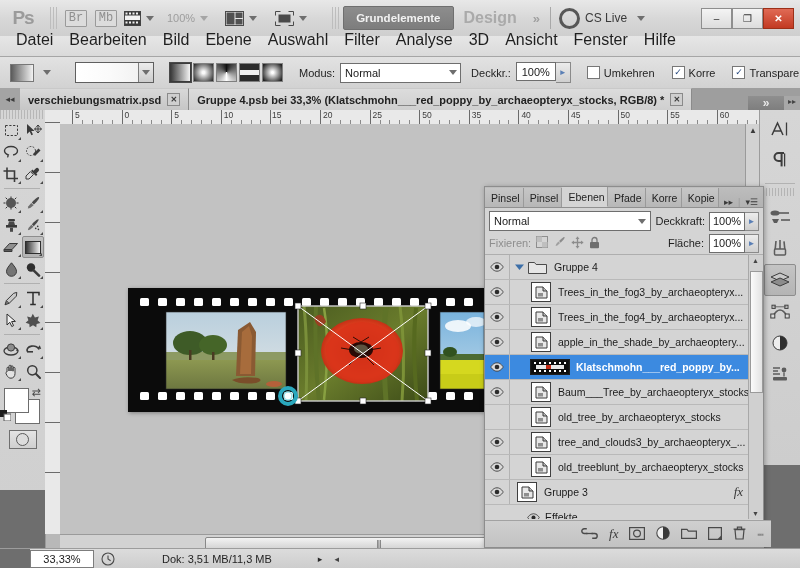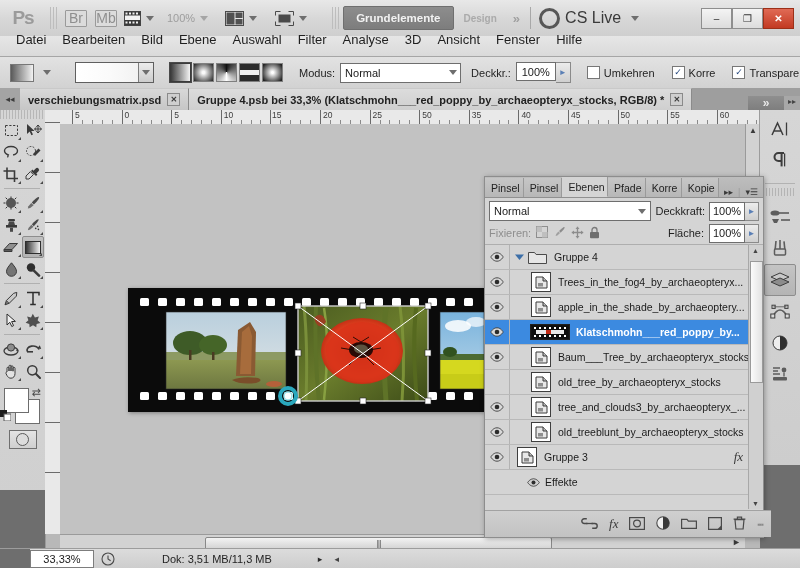--- a/index.html
+++ b/index.html
@@ -26,56 +26,56 @@
   }
   .tb-sep{width:1px;height:22px;background:#a8a8a8;margin:0 4px;}
   .tb-btn{
     height:20px;min-width:24px;padding:0 3px;
     display:flex;align-items:center;justify-content:center;
     font-size:10px;color:#8c8c8c;
   }
   .tb-box{
     width:20px;height:15px;border:1px solid #9a9a9a;background:#dcdcdc;
     display:flex;align-items:center;justify-content:center;
-    font-size:14px;color:#8f8f8f;border-radius:1px;
+    font-size:12px;color:#8f8f8f;border-radius:1px;font-family:Liberation Mono, monospace;
   }
   .caret{width:0;height:0;border-left:4px solid transparent;border-right:4px solid transparent;
     border-top:5px solid #6e6e6e;margin-left:5px;}
   .caret.dim{border-top-color:#a5a5a5;}
   .zoomtxt{font-size:11px;color:#9d9d9d;margin-left:10px;}
   .grip{width:7px;height:22px;
     background:repeating-linear-gradient(90deg,#bdbdbd 0 1px,transparent 1px 3px);
     margin:0 4px;}
   .ws-tab{
     height:22px;padding:0 12px;display:flex;align-items:center;
     font-size:11.5px;font-weight:bold;color:#f2f2f2;
     background:linear-gradient(180deg,#8d8d8d,#7d7d7d);
     border:1px solid #6f6f6f;border-radius:2px;
   }
   .ws-tab2{height:22px;padding:0 10px;display:flex;align-items:center;
-    font-size:10px;font-weight:bold;color:#aaaaaa;}
+    font-size:16px;font-weight:bold;color:#aaaaaa;}
   .dblchev{font-size:13px;color:#a0a0a0;padding:0 6px;font-weight:bold;}
   .cslive{display:flex;align-items:center;gap:5px;margin-left:4px;}
   .cs-ring{width:15px;height:15px;border-radius:50%;border:3px solid #575757;}
-  .cs-txt{font-size:16px;color:#3a3a3a;}
+  .cs-txt{font-size:12px;color:#3a3a3a;}
   .wbtns{display:flex;margin-left:auto;margin-right:6px;}
   .wbtn{width:29px;height:19px;border:1px solid #8e8e8e;
     background:linear-gradient(180deg,#f4f4f4,#dcdcdc);
     display:flex;align-items:center;justify-content:center;font-size:10px;color:#333;}
   .wbtn.close{background:linear-gradient(180deg,#e06a55,#c23a22);color:#fff;
     border-color:#9c3018;font-weight:bold;}
 
   
   .menubar{
     position:absolute;left:0;top:36px;width:800px;height:20px;
     background:linear-gradient(180deg,#e6e6e6,#dadada);
     border-bottom:1px solid #a6a6a6;
     display:flex;align-items:center;padding-left:8px;
   }
-  .menu-item{padding:0 8px;height:31px;line-height:18px;font-size:13px;color:#1f1f1f;cursor:default;}
+  .menu-item{padding:0 8px;height:31px;line-height:18px;font-size:16px;color:#1f1f1f;cursor:default;}
 
   
   .optbar{
     position:absolute;left:0;top:57px;width:800px;height:31px;
     background:linear-gradient(180deg,#e2e2e2,#d2d2d2);
     border-bottom:1px solid #9f9f9f;
     display:flex;align-items:center;padding-left:4px;gap:0;
   }
   .ob-grip{width:8px;height:24px;
     background:repeating-linear-gradient(180deg,#b0b0b0 0 1px,transparent 1px 3px);
@@ -186,21 +186,21 @@
     background:linear-gradient(180deg,#d6d6d6,#cdcdcd);border-left:1px solid #9c9c9c;}
   .dock-grp{padding:3px 0;}
   .dock-btn{width:30px;height:30px;margin:1px auto;display:flex;align-items:center;
     justify-content:center;border-radius:2px;}
   .dock-btn.sel{background:linear-gradient(180deg,#c4c4c4,#b4b4b4);border:1px solid #8d8d8d;}
   .dock-div{height:1px;background:#b2b2b2;margin:4px 5px;}
   .dock-grip{height:8px;margin:2px 6px;
     background:repeating-linear-gradient(90deg,#b4b4b4 0 1px,transparent 1px 3px);}
 
   
-  .lpanel{position:absolute;left:484px;top:176px;width:278px;height:360px;
+  .lpanel{position:absolute;left:484px;top:186px;width:278px;height:360px;
     background:#d4d4d4;border:1px solid #8d8d8d;box-shadow:1px 1px 5px rgba(0,0,0,.3);}
   .ltabs{height:20px;display:flex;align-items:flex-end;
     background:linear-gradient(180deg,#bdbdbd,#b2b2b2);border-bottom:1px solid #909090;}
   .ltab{height:19px;padding:0 6px;display:flex;align-items:center;font-size:10.5px;color:#222;
     border-right:1px solid #9a9a9a;background:linear-gradient(180deg,#c6c6c6,#b7b7b7);overflow:hidden;}
   .ltab.active{background:#d4d4d4;border-bottom:1px solid #d4d4d4;font-weight:normal;}
   .ltab-right{margin-left:auto;display:flex;align-items:center;gap:5px;padding:0 5px;color:#3a3a3a;font-size:9px;}
   .lrow1{height:22px;display:flex;align-items:center;padding:2px 4px 0 4px;gap:4px;}
   .blend-sel{flex:1;height:18px;border:1px solid #6e6e6e;background:#fff;
     display:flex;align-items:center;justify-content:space-between;padding:0 4px;font-size:11px;}
@@ -996,20 +996,38 @@
         </div>
         <div class="thumbcol indent">
           <span class="lthumb">
               <svg width="13" height="13" viewBox="0 0 13 13">
                 <path d="M1 1h7l4 4v7H1z" fill="#e8e8e8" stroke="#3a3a3a"></path>
                 <path d="M8 1v4h4" fill="#bdbdbd" stroke="#3a3a3a"></path>
                 <rect x="3" y="7" width="5" height="3.5" fill="#8e8e8e"></rect>
               </svg>
             </span>
         </div>
+        <span class="lname">Trees_in_the_fog3_by_archaeopteryx...</span>
+      </div>
+      <div class="lrow">
+        <div class="eyecol">
+          <svg width="14" height="10" viewBox="0 0 14 10">
+              <path d="M7 0.8C3 0.8 0.8 5 0.8 5S3 9.2 7 9.2 13.2 5 13.2 5 11 0.8 7 0.8z" fill="#d9d9d9" stroke="#3a3a3a" stroke-width="0.9"></path>
+              <circle cx="7" cy="5" r="2.3" fill="#2b2b2b"></circle>
+            </svg>
+        </div>
+        <div class="thumbcol indent">
+          <span class="lthumb">
+              <svg width="13" height="13" viewBox="0 0 13 13">
+                <path d="M1 1h7l4 4v7H1z" fill="#e8e8e8" stroke="#3a3a3a"></path>
+                <path d="M8 1v4h4" fill="#bdbdbd" stroke="#3a3a3a"></path>
+                <rect x="3" y="7" width="5" height="3.5" fill="#8e8e8e"></rect>
+              </svg>
+            </span>
+        </div>
         <span class="lname">Trees_in_the_fog4_by_archaeopteryx...</span>
       </div>
       <div class="lrow">
         <div class="eyecol">
           <svg width="14" height="10" viewBox="0 0 14 10">
               <path d="M7 0.8C3 0.8 0.8 5 0.8 5S3 9.2 7 9.2 13.2 5 13.2 5 11 0.8 7 0.8z" fill="#d9d9d9" stroke="#3a3a3a" stroke-width="0.9"></path>
               <circle cx="7" cy="5" r="2.3" fill="#2b2b2b"></circle>
             </svg>
         </div>
         <div class="thumbcol indent">

